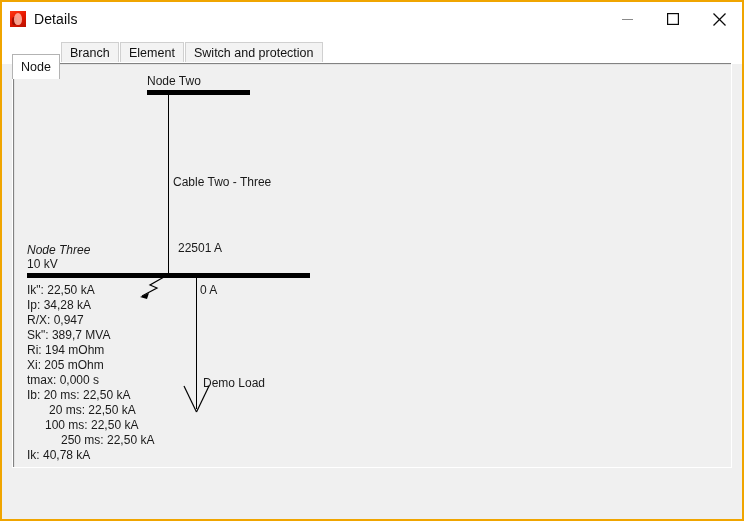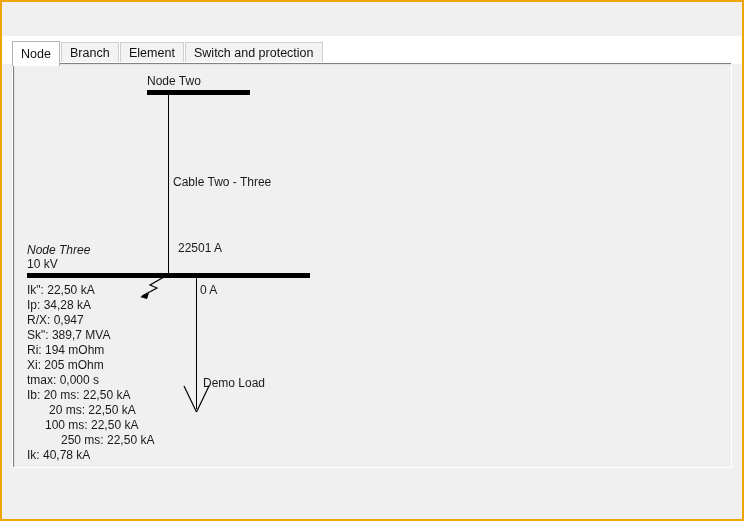--- a/index.html
+++ b/index.html
@@ -92,21 +92,21 @@
     border: 1px solid #d0d0d0;
     border-bottom: none;
     background: #f3f3f3;
     font-size: 12.5px;
     color: #111;
     padding: 0 8px;
     line-height: 21px;
     white-space: nowrap;
   }
   .tab.active {
-    top: 5px;
+    top: 18px;
     height: 25px;
     line-height: 24px;
     background: #ffffff;
     border-color: #b3b3b3;
     z-index: 3;
   }
 
   
   #panel {
     position: absolute;
@@ -150,20 +150,45 @@
     width: 740px;
     height: 51px;
     background: #f0f0f0;
   }
 </style>
 </head>
 <body>
 
 <div id="app">
 
+  <div id="titlebar">
+    <div id="app-icon">
+      <div class="ic-bg"></div>
+      <div class="ic-dark"></div>
+      <div class="ic-face"></div>
+    </div>
+    <div id="window-title">Details</div>
+
+    <div class="winbtn" id="win-min">
+      <svg width="11" height="11" viewBox="0 0 11 11">
+        <line x1="0" y1="5.5" x2="11" y2="5.5" stroke="#8a8a8a" stroke-width="1"></line>
+      </svg>
+    </div>
+    <div class="winbtn" id="win-max">
+      <svg width="12" height="12" viewBox="0 0 12 12">
+        <rect x="0.5" y="0.5" width="11" height="11" fill="none" stroke="#0a0a0a" stroke-width="1.4"></rect>
+      </svg>
+    </div>
+    <div class="winbtn" id="win-close">
+      <svg width="13" height="13" viewBox="0 0 13 13">
+        <line x1="0.5" y1="0.5" x2="12.5" y2="12.5" stroke="#0a0a0a" stroke-width="1.2"></line>
+        <line x1="12.5" y1="0.5" x2="0.5" y2="12.5" stroke="#0a0a0a" stroke-width="1.2"></line>
+      </svg>
+    </div>
+  </div>
 
   <div id="tabstrip">
     <div class="tab active" id="tab0" style="left:10px;">Node</div>
     <div class="tab" id="tab1" style="left: 59px;">Branch</div>
     <div class="tab" id="tab2" style="left: 118px;">Element</div>
     <div class="tab" id="tab3" style="left: 183px;">Switch and protection</div>
   </div>
 
   <div id="panel">
     <div id="diagram">

